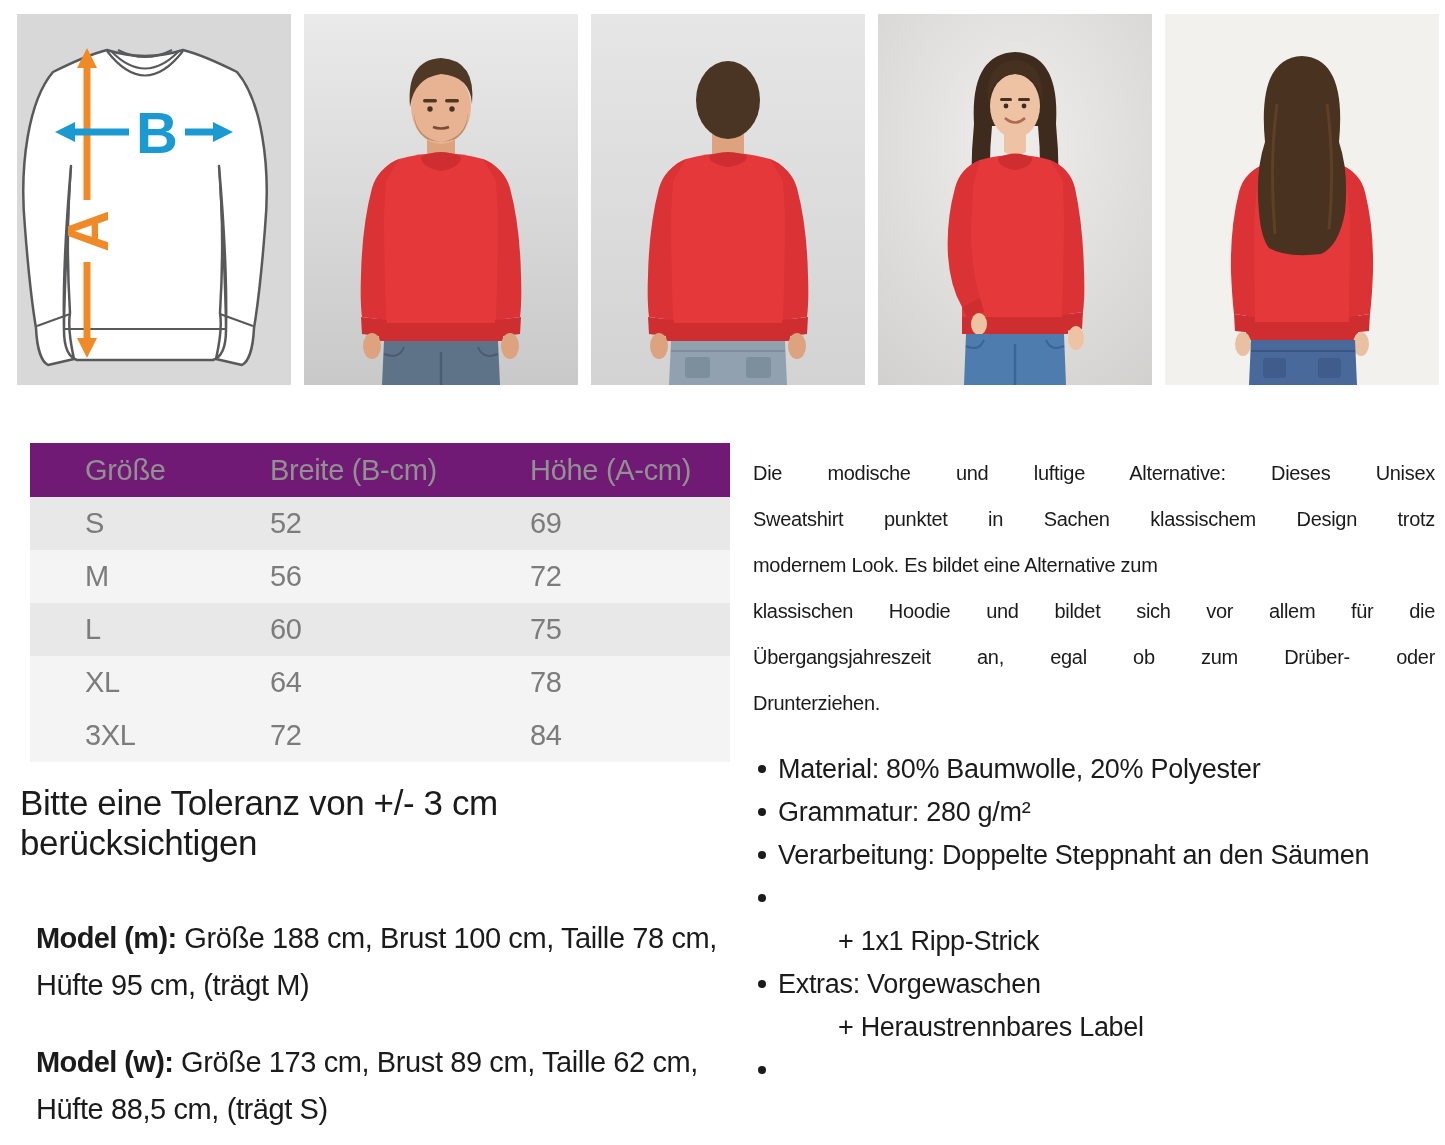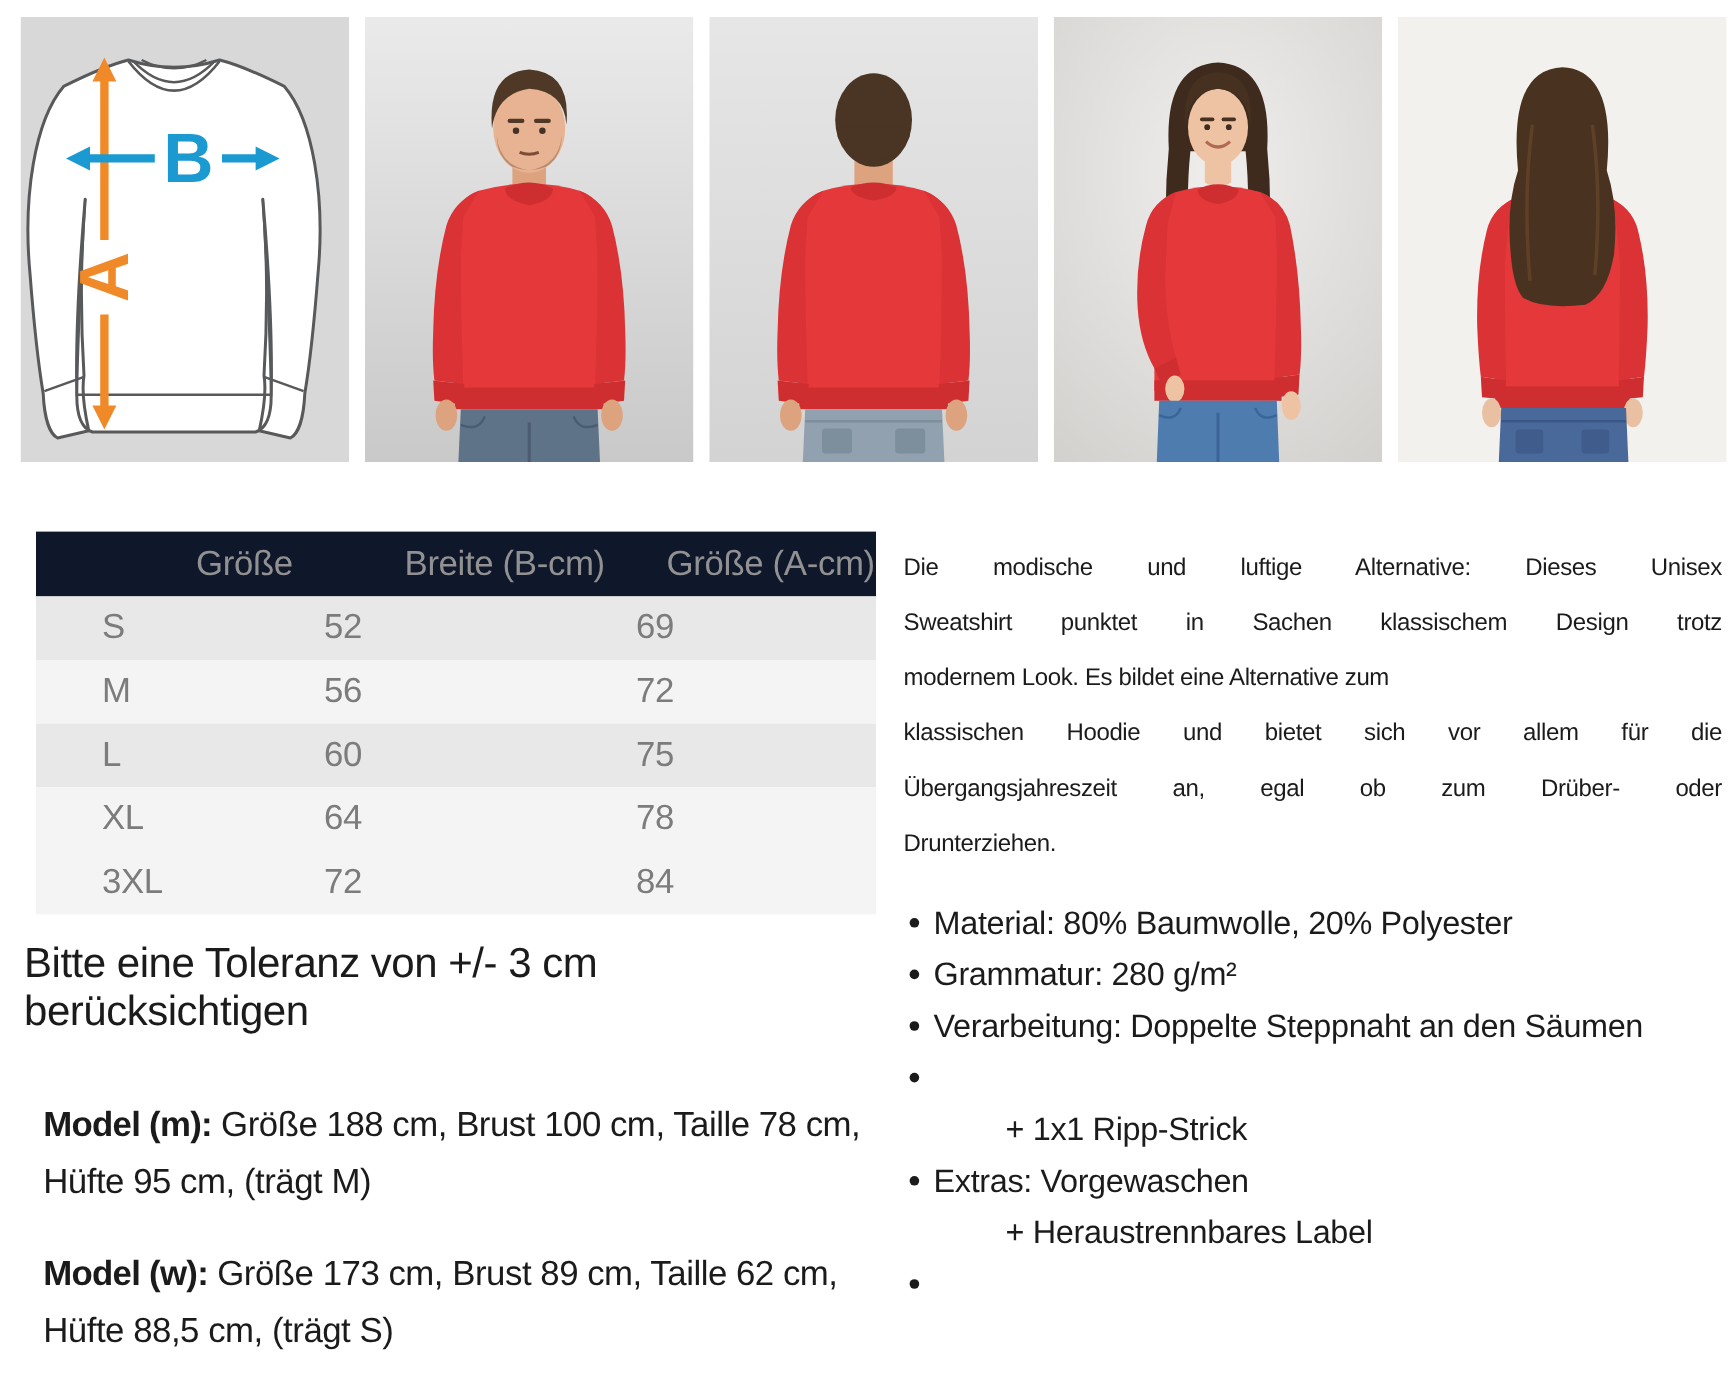--- a/index.html
+++ b/index.html
@@ -9,21 +9,21 @@
   
   .gallery{position:absolute;left:17px;top:14px;right:6px;height:371px;display:flex;gap:13px;}
   .tile{flex:1 1 0;margin:0;padding:0;overflow:hidden;}
   .tile svg{display:block;width:100%;height:100%;}
 
   
   .left-col{position:absolute;left:20px;top:443px;width:720px;}
   table.size-table{border-collapse:collapse;width:700px;margin-left:10px;table-layout:fixed;
                    font-size:29px;letter-spacing:-0.3px;}
   table.size-table col.c1{width:215px;} table.size-table col.c2{width:260px;} table.size-table col.c3{width:225px;}
-  table.size-table th{font-weight:normal;color:#919191;text-align:right;height:52px;background:#0f172a;}
+  table.size-table th{font-weight:normal;color:#919191;text-align:left;height:52px;background:#701a75;}
   table.size-table td{color:#7c7c7c;height:51px;}
   table.size-table th:first-child,table.size-table td:first-child{padding-left:55px;}
   table.size-table th:not(:first-child),table.size-table td:not(:first-child){padding-left:25px;}
   table.size-table tr.dark td{background:#e8e8e8;}
   table.size-table tr.light td{background:#f4f4f4;}
 
   .tolerance{margin:21px 0 0 0;font-size:35px;letter-spacing:-0.4px;}
   .model{margin:16px;width:722px;font-size:29px;line-height:47px;letter-spacing:-0.4px;}
   .model .lbl{font-weight:bold;letter-spacing:-0.6px;}
   .model-m{margin-top:52px;}
@@ -219,21 +219,21 @@
     <table class="size-table">
       <colgroup>
           <col class="c1">
           <col class="c2">
           <col class="c3">
         </colgroup>
       <thead>
         <tr>
           <th>Größe</th>
           <th>Breite (B-cm)</th>
-          <th>Größe (A-cm)</th>
+          <th>Höhe (A-cm)</th>
         </tr>
       </thead>
       <tbody>
         <tr class="dark">
           <td>S</td>
           <td>52</td>
           <td>69</td>
         </tr>
         <tr class="light">
           <td>M</td>
@@ -263,21 +263,21 @@
     <p class="model model-m"><span class="lbl">Model (m):</span><span> Größe 188 cm, Brust 100 cm, Taille 78 cm, Hüfte 95 cm, (trägt M)</span></p>
 
     <p class="model model-w"><span class="lbl">Model (w):</span><span> Größe 173 cm, Brust 89 cm, Taille 62 cm, Hüfte 88,5 cm, (trägt S)</span></p>
   </div>
 
   <div class="right-col">
     <div class="description">
       <div class="desc-line">Die modische und luftige Alternative: Dieses Unisex</div>
       <div class="desc-line">Sweatshirt punktet in Sachen klassischem Design trotz</div>
       <div class="desc-line short">modernem Look. Es bildet eine Alternative zum</div>
-      <div class="desc-line">klassischen Hoodie und bietet sich vor allem für die</div>
+      <div class="desc-line">klassischen Hoodie und bildet sich vor allem für die</div>
       <div class="desc-line">Übergangsjahreszeit an, egal ob zum Drüber- oder</div>
       <div class="desc-line short">Drunterziehen.</div>
     </div>
 
     <ul class="specs">
       <li class="spec">
         <span class="dot"></span>
         <span class="txt">Material: 80% Baumwolle, 20% Polyester</span>
         </li>
       <li class="spec">

